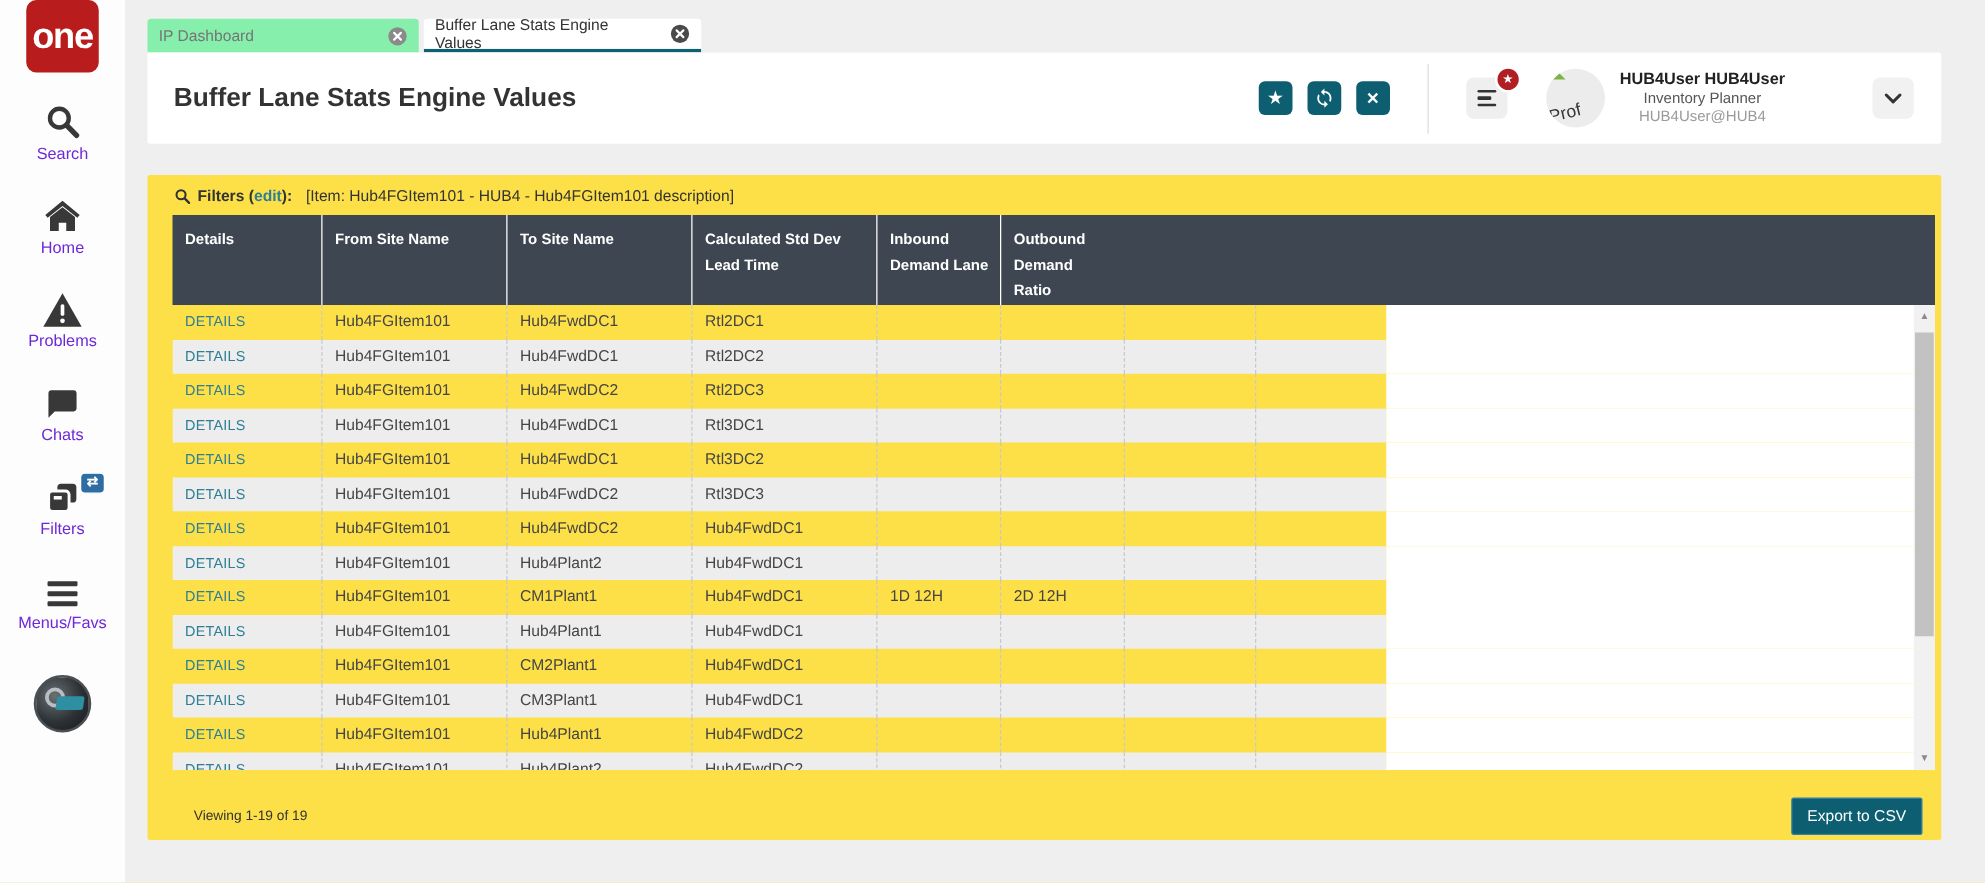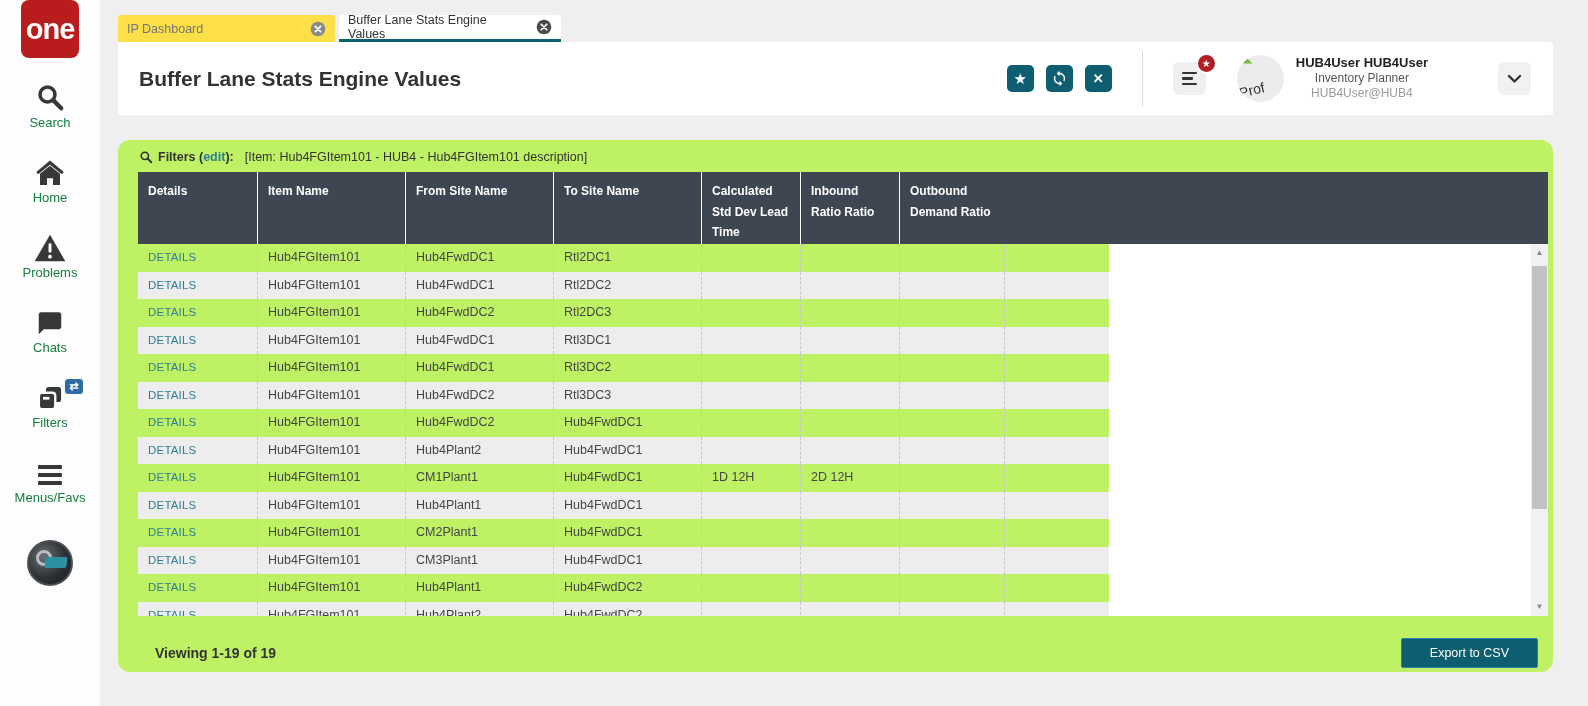--- a/index.html
+++ b/index.html
@@ -11,40 +11,40 @@
   .sidebar { width:100px; background:#fdfdfd; height:100%; flex:none;
     display:flex; flex-direction:column; align-items:center; }
   .logo { width:58px; height:58px; border-radius:8px;
     background:#b91c1c; color:#fff; display:flex; align-items:center; justify-content:center;
     font-size:29px; font-weight:bold; letter-spacing:-1px; }
   .nav { margin-top:22px; width:100%; }
   .nav-item { height:75px; display:flex; flex-direction:column; align-items:center;
     justify-content:flex-start; cursor:pointer; position:relative; }
   .nav-icon { height:32px; display:flex; align-items:flex-end; justify-content:center; color:#383838; }
   .nav-icon svg { display:block; }
-  .nav-label { font-size:13px; color:#15803d; margin-top:3px; }
+  .nav-label { font-size:13px; color:#6d28d9; margin-top:3px; }
   .nav-badge { position:absolute; top:-2px; left:64px; background:#2e6da4; color:#fff;
     font-size:11px; line-height:15px; width:20px; height:17px; text-align:center;
     border-radius:4px; border:1px solid #fff; font-weight:bold; }
   .ai-btn { margin-top:10px; width:46px; height:46px; border-radius:50%;
     background:radial-gradient(circle at 35% 35%, #6a6f74 0%, #2c3136 55%, #16181b 100%);
     position:relative; border:2px solid #4a4f54; cursor:pointer; }
   .ai-btn .visor { position:absolute; top:15px; left:16px; width:22px; height:11px;
     background:#2e8fa3; border-radius:2px; transform:skewX(-8deg); }
   .ai-btn .gear { position:absolute; top:8px; left:7px; width:16px; height:16px;
     border-radius:50%; border:3px solid #b9bec2; }
 
   
   .main { margin-left:18px; width:1435px; display:flex; flex-direction:column; }
 
   .tabbar { margin-top:15px; display:flex; height:27px; flex:none; }
   .tab { display:flex; align-items:center; padding:0 9px; font-size:12.5px;
     border-radius:3px 3px 0 0; cursor:pointer; }
   .tab .tab-label { flex:1; }
-  .tab-inactive { width:217px; background:#fde047; color:#757575; margin-right:4px; }
+  .tab-inactive { width:217px; background:#86efac; color:#757575; margin-right:4px; }
   .tab-active { width:222px; background:#fff; color:#333; border-bottom:3px solid #0d6272; }
   .tab-close { margin-left:10px; display:flex; cursor:pointer; }
 
   .header-panel { background:#fff; height:73px; border-radius:0 2px 2px 2px;
     display:flex; align-items:center; flex:none; }
   .page-title { font-size:21px; font-weight:bold; color:#333; margin-left:21px; }
   .toolbar { margin-left:auto; display:flex; gap:12px; }
   .tbtn { width:27px; height:27px; border:none; border-radius:5px; background:#0d5e70;
     color:#fff; display:flex; align-items:center; justify-content:center; cursor:pointer; }
   .tbtn svg { display:block; }
@@ -68,21 +68,21 @@
     border-left:7px solid transparent; border-top:7px solid #7cb342; transform:rotate(-45deg);}
   .user-info { margin-left:12px; line-height:15.5px;text-align:center; }
   .user-name { font-size:13px; font-weight:bold; color:#222; }
   .user-role { font-size:12px; color:#555; }
   .user-account { font-size:12px; color:#9a9a9a; }
   .chevron-btn { width:33px; height:33px; background:#f1f1f1; border:none; border-radius:6px;
     margin-left:70px; margin-right:22px; display:flex; align-items:center; justify-content:center;
     cursor:pointer; }
 
   
-  .content-panel { background:#bef264; margin-top:25px; height:532px; border-radius:12px;
+  .content-panel { background:#fde047; margin-top:25px; height:532px; border-radius:2px;
     position:relative; flex:none; }
   .filters-row { padding:10px 0 0 21px; font-size:12.5px; color:#333;
     display:flex; align-items:center; gap:5px; }
   .filters-row b { font-weight:bold; }
   .filters-row a { color:#2d7f96; font-weight:bold; text-decoration:none; cursor:pointer; }
   .filters-summary { margin-left:6px; }
 
   .table-wrap { margin:8px 0 0 20px; width:1410px; position:relative; }
   .thead { background:#3d4651; height:72px; display:flex; }
   .thead-cells { display:grid; grid-template-columns:119px 148px 148px 148px 99px 99px 105px 105px; }
@@ -102,23 +102,23 @@
 
   .vscroll { position:absolute; right:0; top:72px; width:17px; height:372px; background:#f1f1f1; }
   .vscroll .arrow { position:absolute; left:0; width:17px; height:14px; color:#8a8a8a;
     font-size:8px; text-align:center; line-height:14px; cursor:pointer; }
   .vscroll .arrow-up { top:2px; } .vscroll .arrow-down { bottom:2px; }
   .vscroll .thumb { position:absolute; left:1px; top:22px; width:15px; height:243px;
     background:#c2c2c2; cursor:grab; }
 
   .content-footer { display:flex; align-items:center; justify-content:space-between;
     margin:22px 15px 0 37px; }
-  .viewing { font-size:14px; color:#333;font-weight:bold; }
+  .viewing { font-size:11px; color:#333; }
   .export-btn { background:#0d5e70; color:#fff; font-size:12.5px; border:1px solid #2b7fae;
-    border-radius:2px; padding:7px 28px; cursor:pointer; font-family:inherit; }
+    border-radius:2px; padding:7px 12px; cursor:pointer; font-family:inherit; }
 </style>
 </head>
 <body>
 
 <div class="app">
 
   <aside class="sidebar">
     <div class="logo">one</div>
     <nav class="nav">
         <div class="nav-item">
@@ -259,25 +259,24 @@
           <line x1="15" y1="15" x2="21" y2="21" stroke="#333" stroke-width="3.2" stroke-linecap="round"></line>
         </svg>
         <span><b>Filters (</b><a>edit</a><b>):</b></span>
         <span class="filters-summary">[Item: Hub4FGItem101 - HUB4 - Hub4FGItem101 description]</span>
       </div>
 
       <div class="table-wrap">
         <div class="thead">
           <div class="thead-cells">
               <div class="th">Details</div>
-              <div class="th">Item Name</div>
               <div class="th">From Site Name</div>
               <div class="th">To Site Name</div>
               <div class="th">Calculated Std Dev Lead Time</div>
-              <div class="th">Inbound Ratio Ratio</div>
+              <div class="th">Inbound Demand Lane</div>
               <div class="th">Outbound Demand Ratio</div>
             </div>
         </div>
         <div class="tbody">
             <div class="trow">
               <div class="trow-cells">
                 <div class="td"><a class="details-link">DETAILS</a></div>
                 <div class="td">Hub4FGItem101</div>
                 <div class="td">Hub4FwdDC1</div>
                 <div class="td">Rtl2DC1</div>

